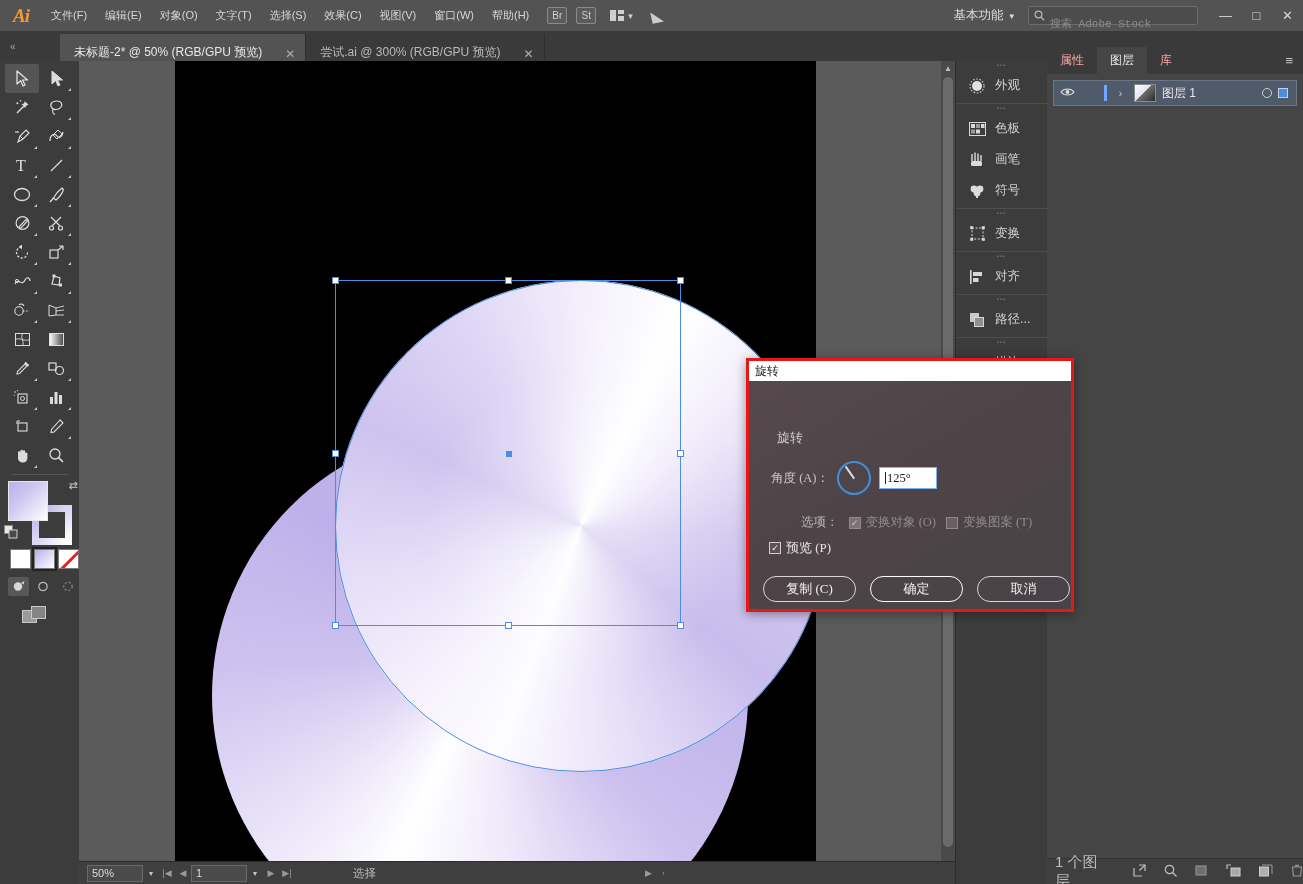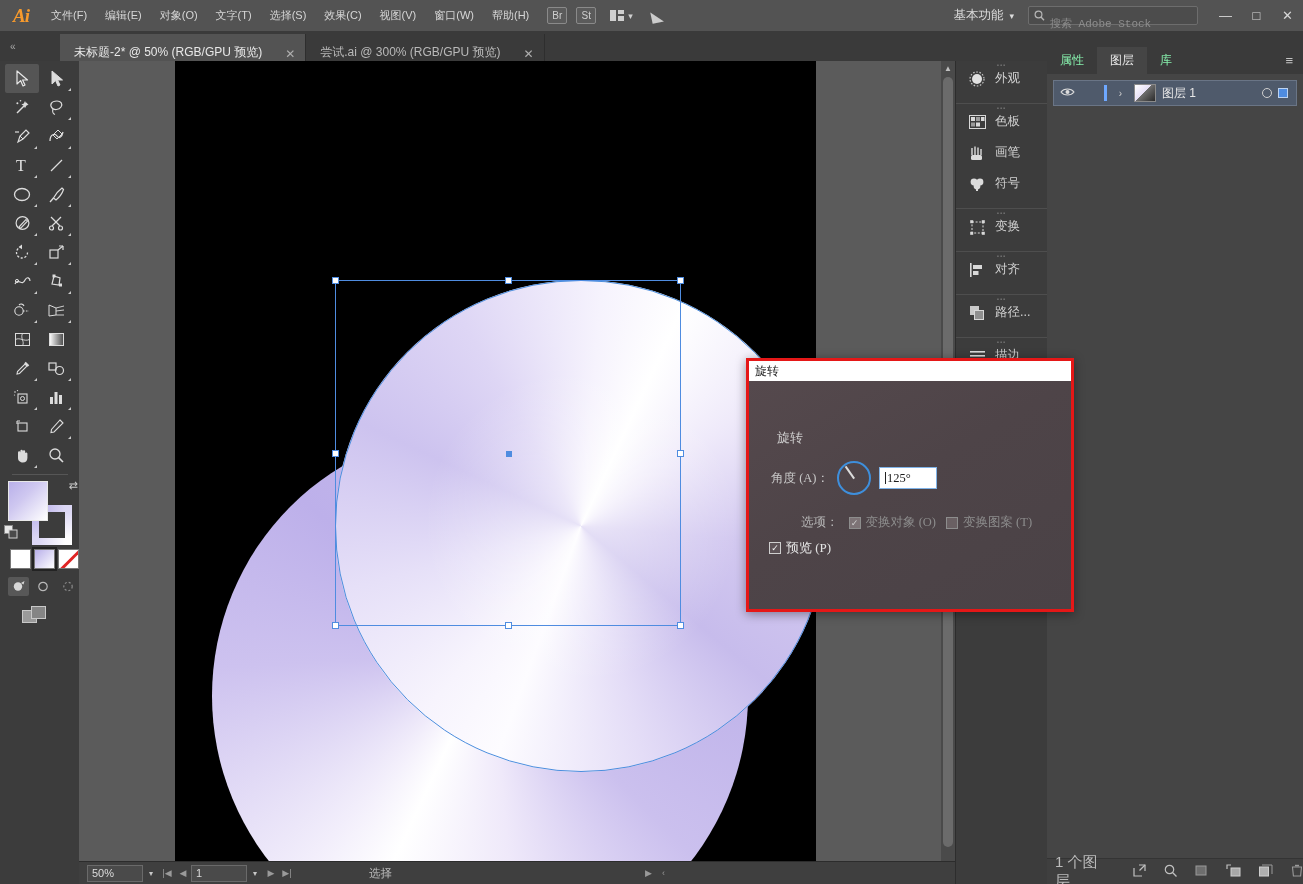--- a/index.html
+++ b/index.html
@@ -172,43 +172,43 @@
   .zoom-field {
     width: 56px; height: 17px; background: #4a4a4a; border: 1px solid #6a6a6a;
     color: #dcdcdc; font-size: 11px; line-height: 15px; padding-left: 4px; margin-left: 8px;
   }
   .caret { width: 16px; text-align: center; color: #c7c7c7; font-size: 8px; }
   .nav-btn { width: 16px; text-align:center; color:#9a9a9a; font-size:9px; }
   .page-field {
     width: 56px; height: 17px; background: #4a4a4a; border: 1px solid #6a6a6a;
     color: #dcdcdc; font-size: 11px; line-height: 15px; padding-left: 4px;
   }
-  .status-tool { margin-left: 74px; color: #bdbdbd; font-size: 11.5px; }
+  .status-tool { margin-left: 58px; color: #bdbdbd; font-size: 11.5px; }
   .status-right { margin-left: auto; display:flex; gap:10px; padding-right:290px; color:#9a9a9a; font-size:9px; }
 
   
   .dock {
     position: absolute; left: 955px; top: 61px; width: 92px; height: 823px;
     background: #3c3c3c; border-left: 1px solid #2d2d2d;
   }
   .dock-group { border-bottom: 1px solid #4e4e4e; padding: 1px 0 2px; }
   .dock-tinylabel { color:#707070; font-size:6px; text-align:center; height:8px; letter-spacing:1px; }
   .dock-item {
-    height: 31px; display: flex; align-items: flex-start; gap: 9px; padding-left: 12px;
+    height: 31px; display: flex; align-items: center; gap: 9px; padding-left: 12px;
     color: #d2d2d2; font-size: 12.5px;
   }
   .dock-ico { width: 18px; height: 18px; display:flex; align-items:center; justify-content:center; color:#d8d8d8; }
 
   
   .rightpanel {
     position: absolute; left: 1047px; top: 47px; width: 256px; height: 837px;
     background: #454545;
   }
   .panel-tabs { height: 27px; display: flex; align-items: stretch; background: #3a3a3a; }
-  .ptab { padding: 0 13px; display:flex; align-items:center; font-size:12px; color:#86efac; }
+  .ptab { padding: 0 13px; display:flex; align-items:center; font-size:12px; color:#fca5a5; }
   .ptab.active { background: #454545; color: #e9e9e9; }
   .pmenu { margin-left:auto; display:flex; align-items:center; padding-right:10px; color:#c5c5c5; font-size:13px;}
   .layer-list { padding: 6px 6px 0 6px; }
   .layer-row {
     height: 26px; display: flex; align-items: center; background: #4f5a6b;
     border: 1px solid #6a7586; color: #e7e7e7; font-size: 12px; gap: 6px;
   }
   .layer-eye { width: 26px; text-align:center; color:#d7d7d7; font-size:11px; }
   .layer-lockcol { width: 12px; }
   .layer-selbar { width:3px; height:16px; background:#6ea8ff; }
@@ -848,16 +848,21 @@
         </span>
       </div>
 
       <div class="preview-row">
         <span class="ck">
           <span class="ckbox">✓</span>
           <span>预览 (P)</span>
         </span>
       </div>
 
+      <div class="dlg-buttons">
+        <div class="dbtn">复制 (C)</div>
+        <div class="dbtn primary">确定</div>
+        <div class="dbtn">取消</div>
+      </div>
     </div>
   </div>
 
 </div>
 
 </body></html>

